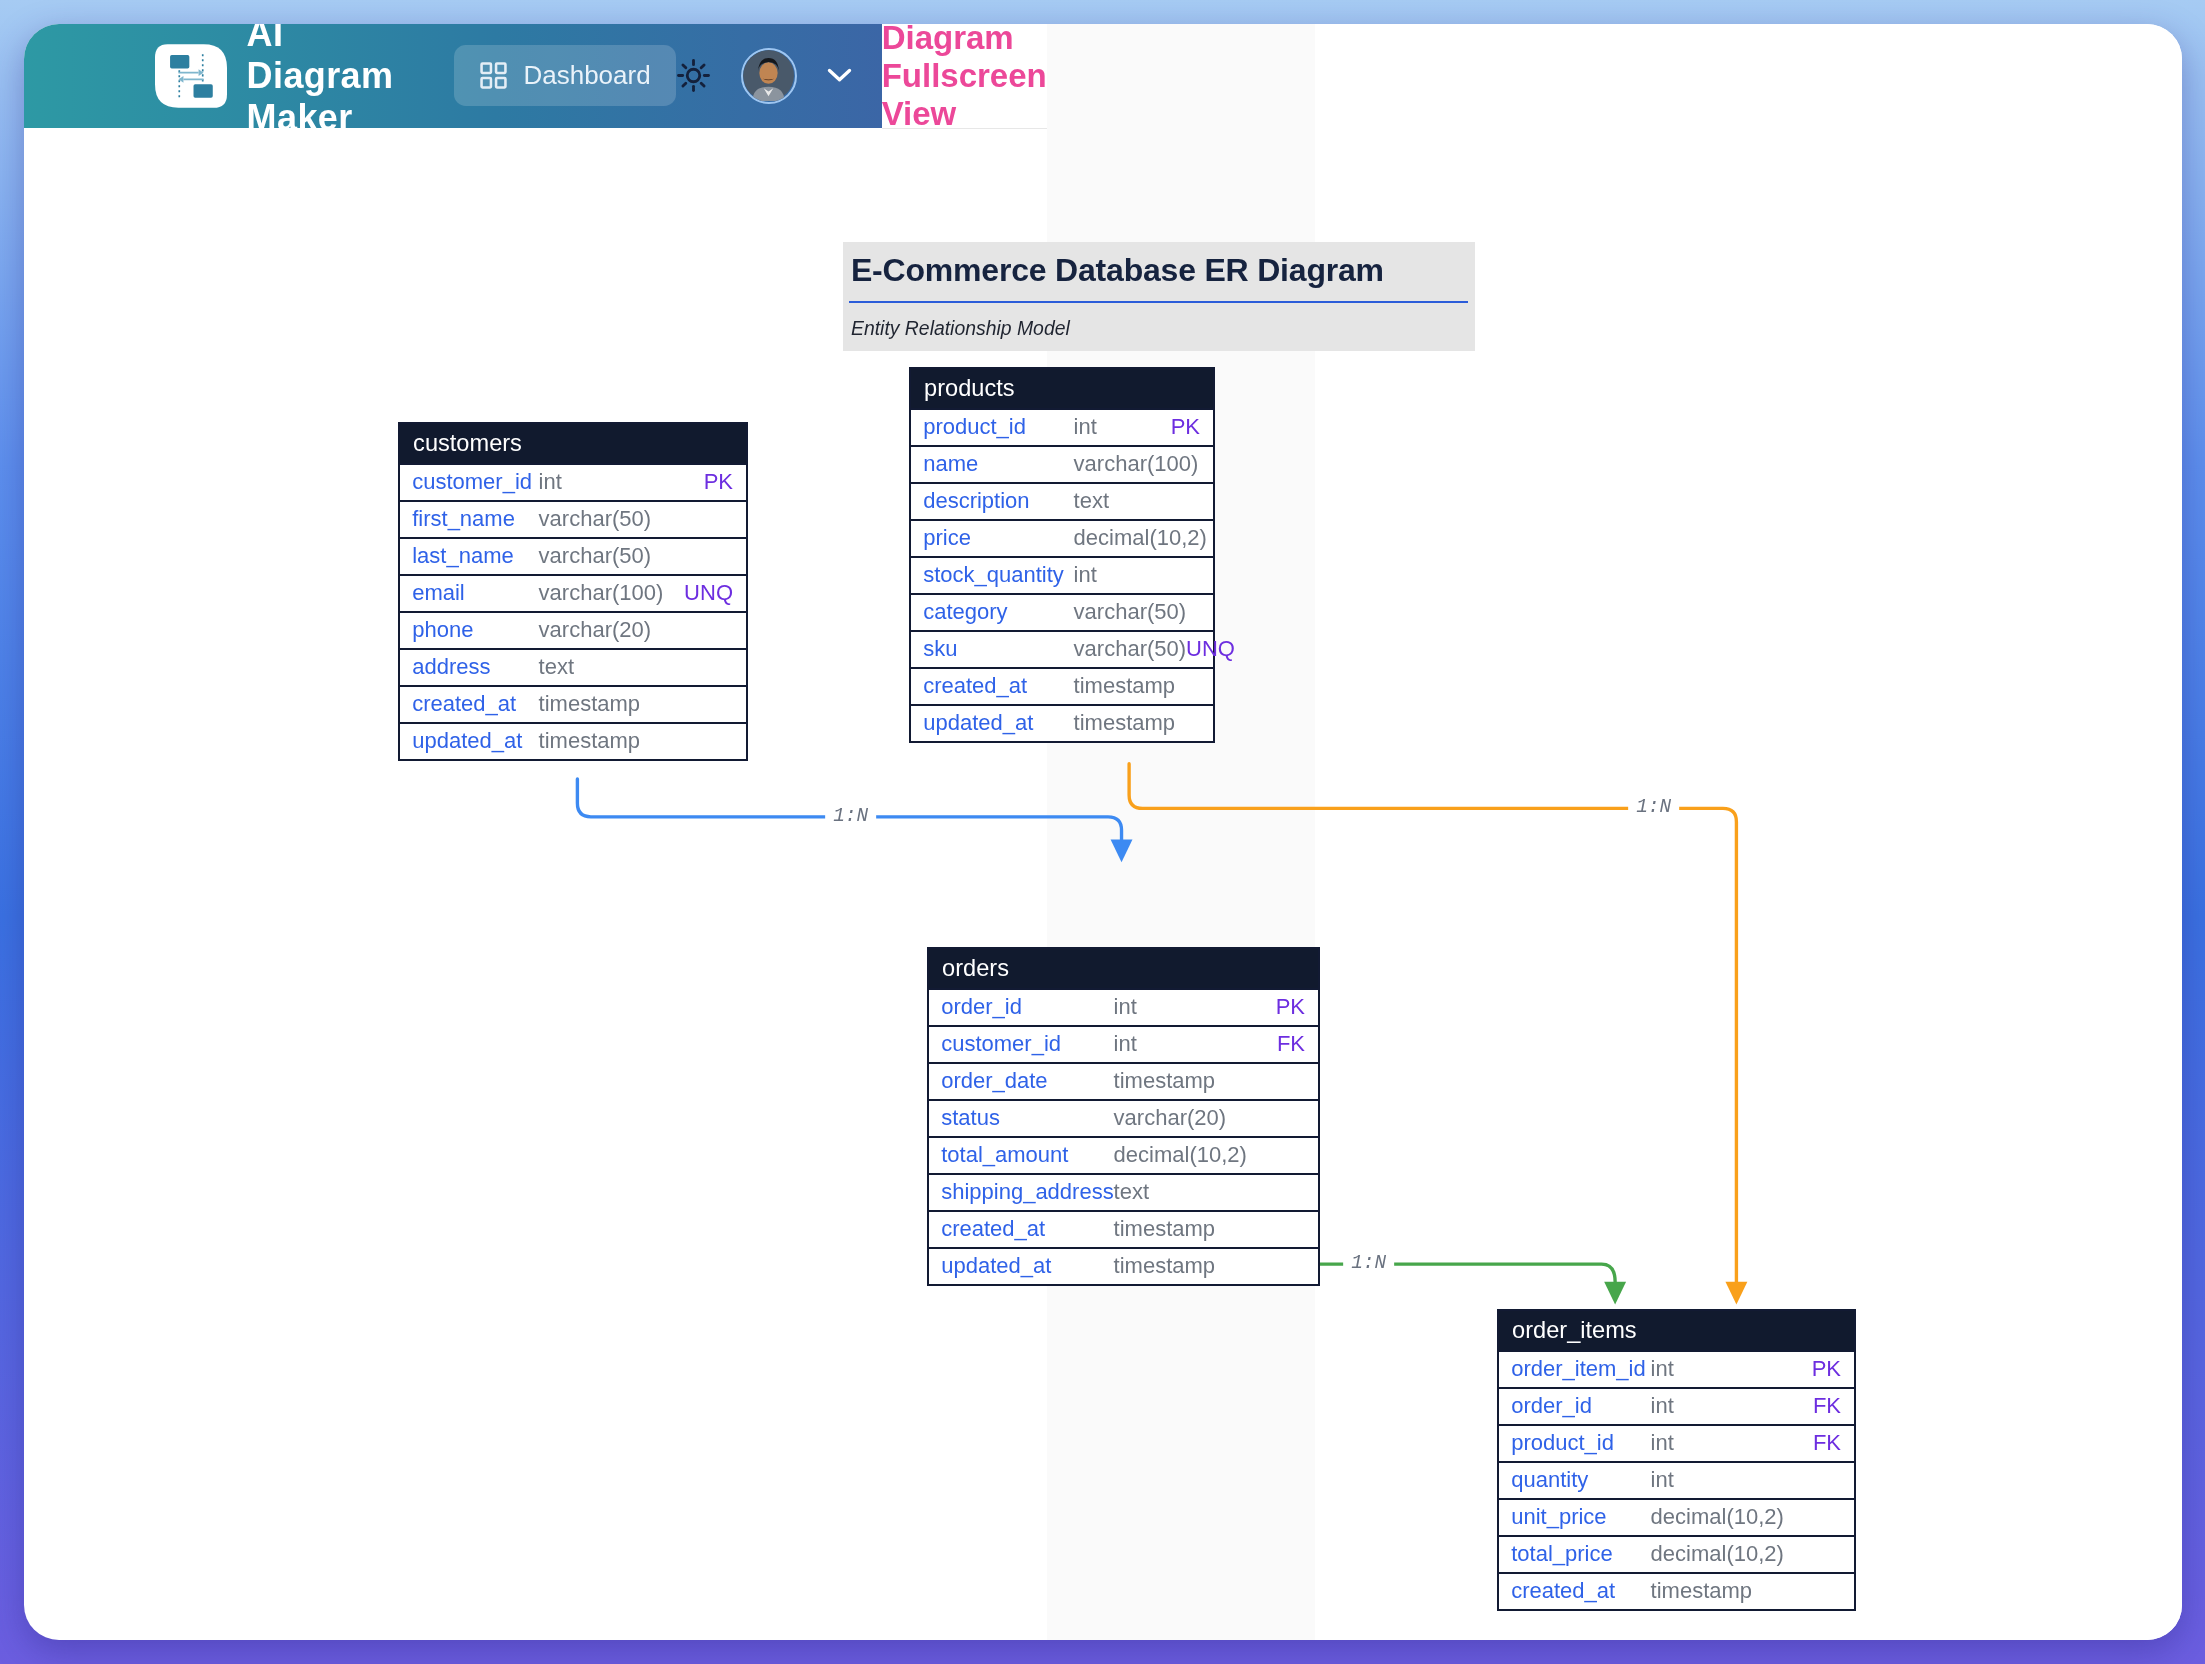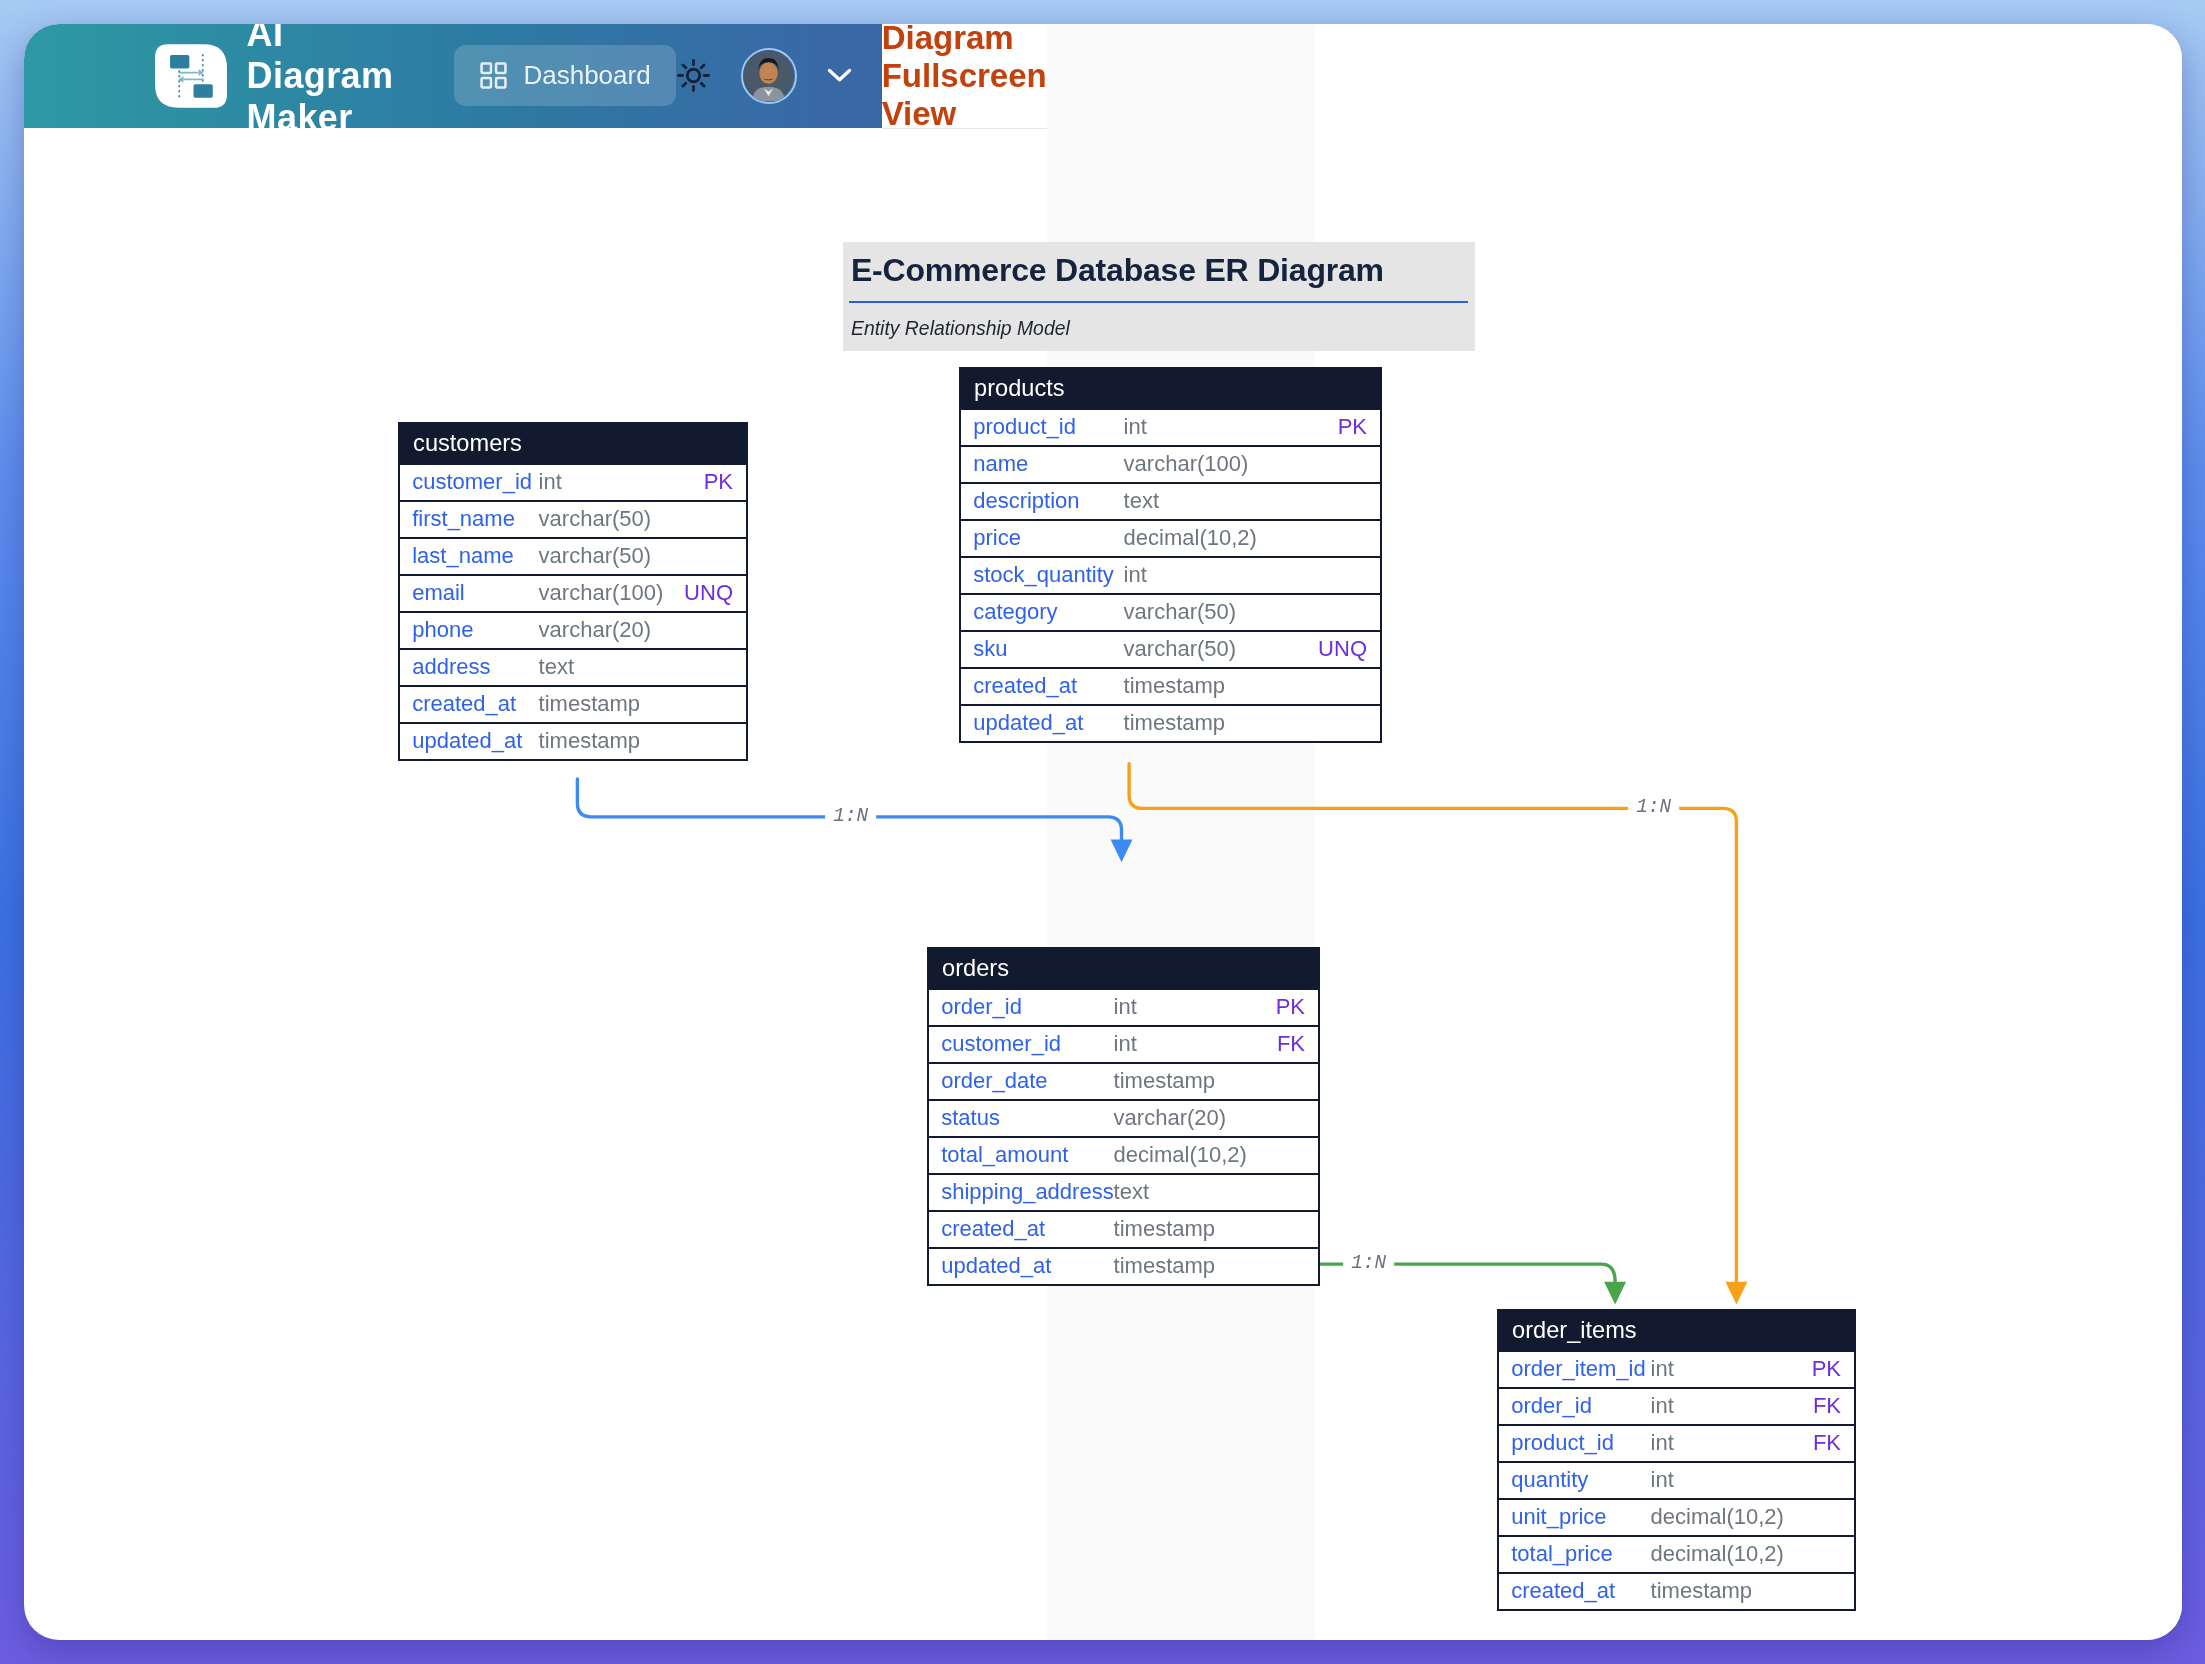--- a/index.html
+++ b/index.html
@@ -39,21 +39,21 @@
     width:56px; height:56px; border-radius:50%; overflow:hidden;
     border:2.5px solid rgba(163,203,246,0.95); cursor:pointer; flex:0 0 auto;
   }
 
   
   .pagebar {
     height:105px; flex:0 0 105px; background:#ffffff;
     border-bottom:1.7px solid #e7e7e7;
     display:flex; align-items:center; justify-content:center;
   }
-  .page-title { font-size:33px; font-weight:700; color:#c2410c; }
+  .page-title { font-size:33px; font-weight:700; color:#ec4899; }
 
   
   .content { flex:1 1 auto; position:relative; background:#ffffff; }
   .gutter { position:absolute; left:0; top:0; bottom:0; width:268px; background:#fafafa; }
 
   
   .stage { position:absolute; inset:0; pointer-events:none; }
   .stage > * { pointer-events:auto; }
   .edges { position:absolute; left:0; top:0; pointer-events:none; }
 
@@ -229,21 +229,21 @@
             <span class="fname">created_at</span>
             <span class="ftype">timestamp</span>
             <span class="fkey"></span>
           </div>
           <div class="ent-row">
             <span class="fname">updated_at</span>
             <span class="ftype">timestamp</span>
             <span class="fkey"></span>
           </div>
         </div>
-      <div class="entity" style="left:935px; top:343px; width:423px; --namew:163px;">
+      <div class="entity" style="left:885px; top:343px; width:306px; --namew:163px;">
           <div class="ent-header">products</div>
           <div class="ent-row">
             <span class="fname">product_id</span>
             <span class="ftype">int</span>
             <span class="fkey">PK</span>
           </div>
           <div class="ent-row">
             <span class="fname">name</span>
             <span class="ftype">varchar(100)</span>
             <span class="fkey"></span>

